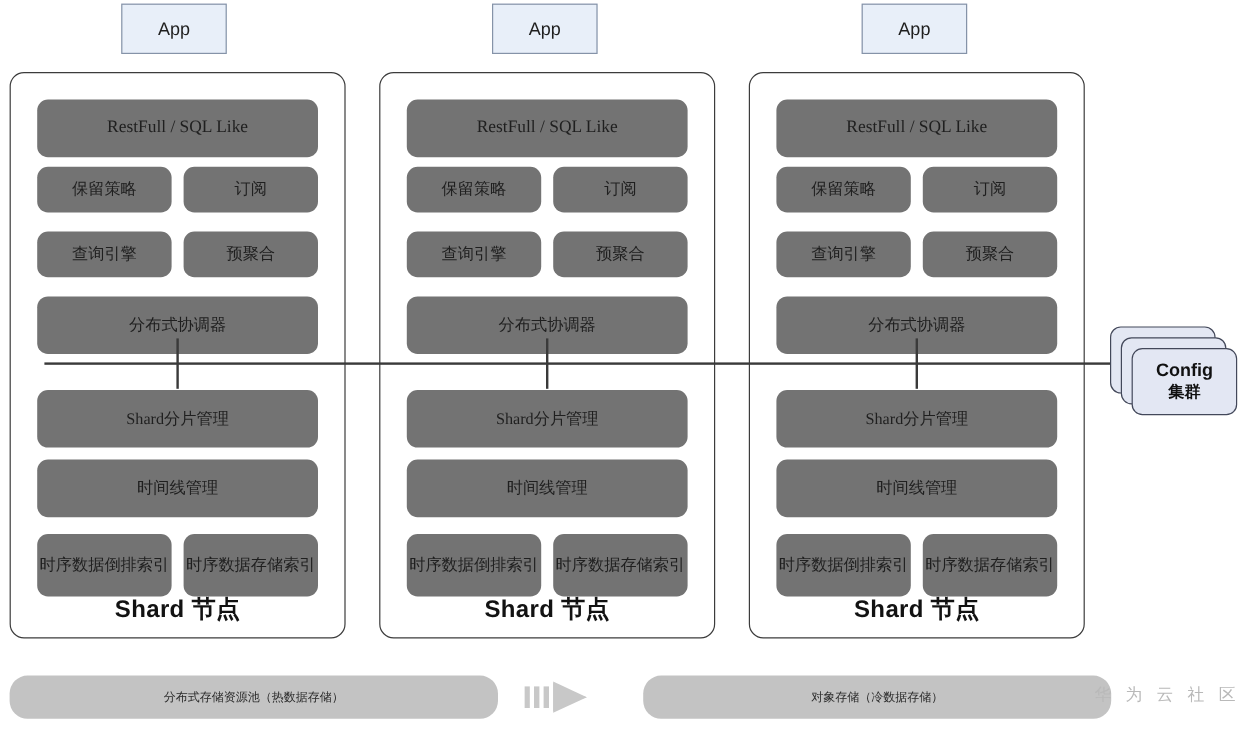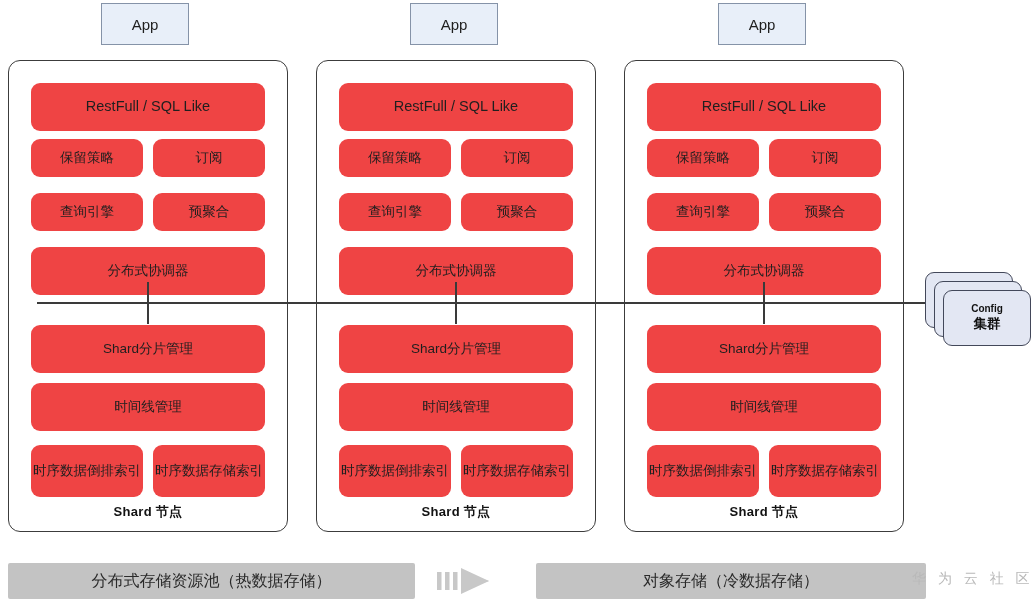--- a/index.html
+++ b/index.html
@@ -41,30 +41,31 @@
     width: 280px;
     height: 472px;
     border: 1.3px solid #3c3c3c;
     border-radius: 12px;
     box-sizing: border-box;
     background: #ffffff;
   }
 
   .cell {
     position: absolute;
-    background: #ef4444;
+    background: #737373;
     border-radius: 9px;
     box-sizing: border-box;
     display: flex;
     align-items: center;
     justify-content: center;
     text-align: center;
     font-size: 13.5px;
     color: #1f1f1f;
     line-height: 1.35;
+    font-family: Liberation Serif, serif;
   }
   .cell.wide {
     left: 22px;
     right: 22px;
   }
   .cell.half-left {
     left: 22px;
     width: 112px;
   }
   .cell.half-right {
@@ -86,21 +87,21 @@
     justify-content: center;
   }
   .cell.two-line span { display: block; }
 
   .node-caption {
     position: absolute;
     left: 0;
     right: 0;
     bottom: 10px;
     text-align: center;
-    font-size: 13px;
+    font-size: 20px;
     font-weight: bold;
     color: #121212;
     letter-spacing: 0.3px;
   }
 
   
   .h-line {
     position: absolute;
     left: 37px;
     top: 302px;
@@ -137,43 +138,43 @@
   .config-card.c2 { left: 9px;  top: 9px; }
   .config-card.c3 {
     left: 18px;
     top: 18px;
     display: flex;
     flex-direction: column;
     align-items: center;
     justify-content: center;
   }
   .config-title {
-    font-size: 10px;
+    font-size: 15px;
     font-weight: bold;
     color: #111111;
     line-height: 1.25;
   }
   .config-sub {
     font-size: 13.5px;
     font-weight: bold;
     color: #111111;
     line-height: 1.25;
   }
 
   
   .storage-bar {
     position: absolute;
     top: 563px;
     height: 36px;
     background: #c3c3c3;
-    border-radius: 2px;
+    border-radius: 15px;
     display: flex;
     align-items: center;
     justify-content: center;
-    font-size: 16px;
+    font-size: 10px;
     color: #2b2b2b;
     box-sizing: border-box;
   }
   #hot-bar  { left: 8px;   width: 407px; }
   #cold-bar { left: 536px; width: 390px; }
 
   
   .flow-arrow {
     position: absolute;
     left: 437px;

